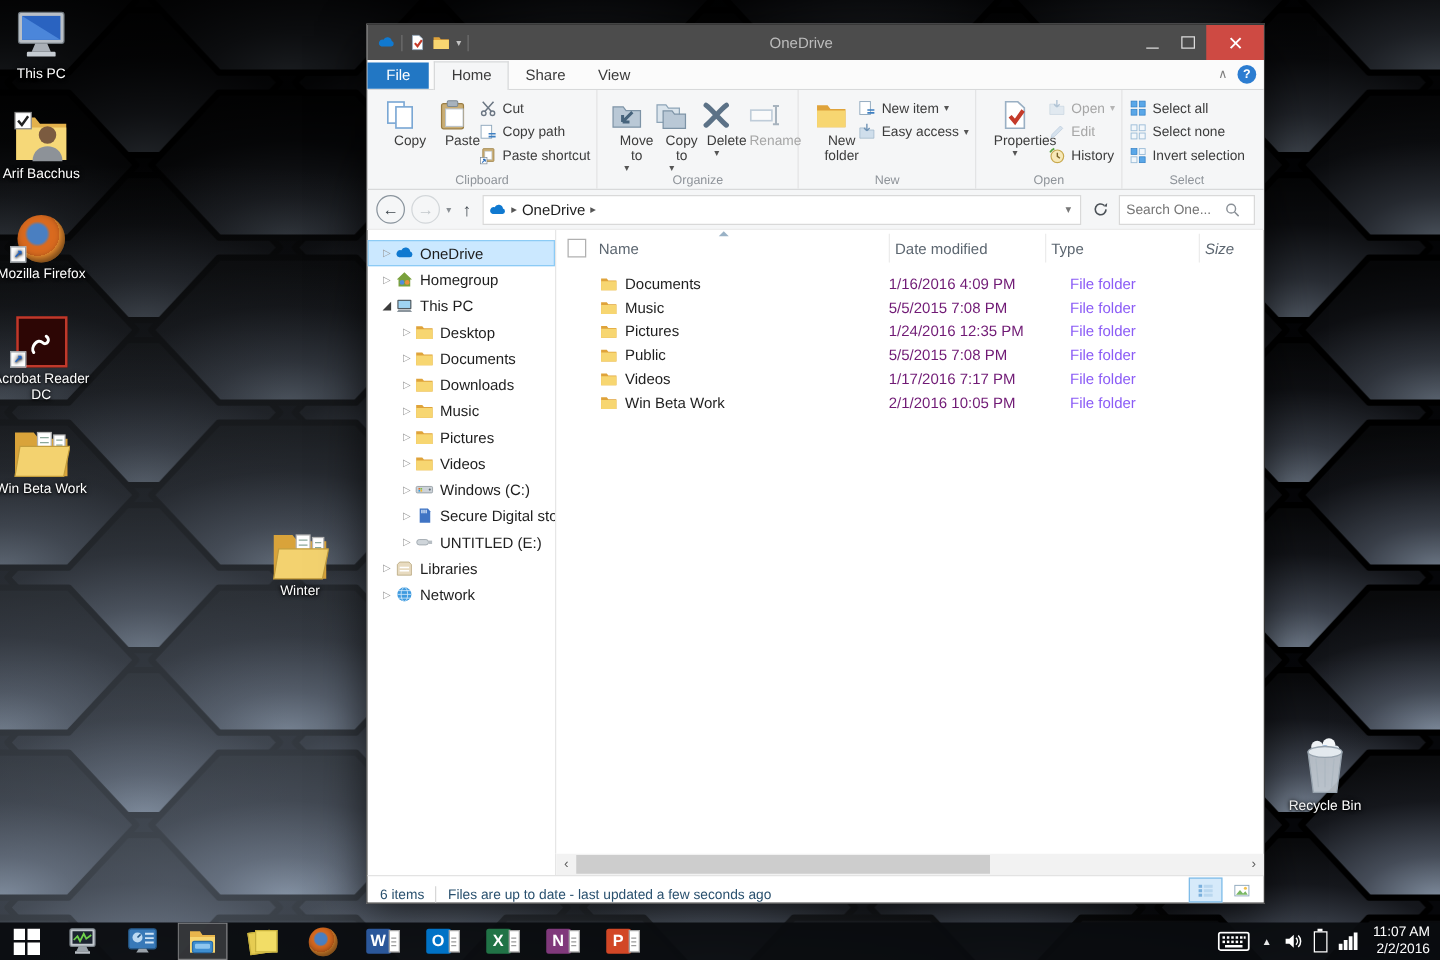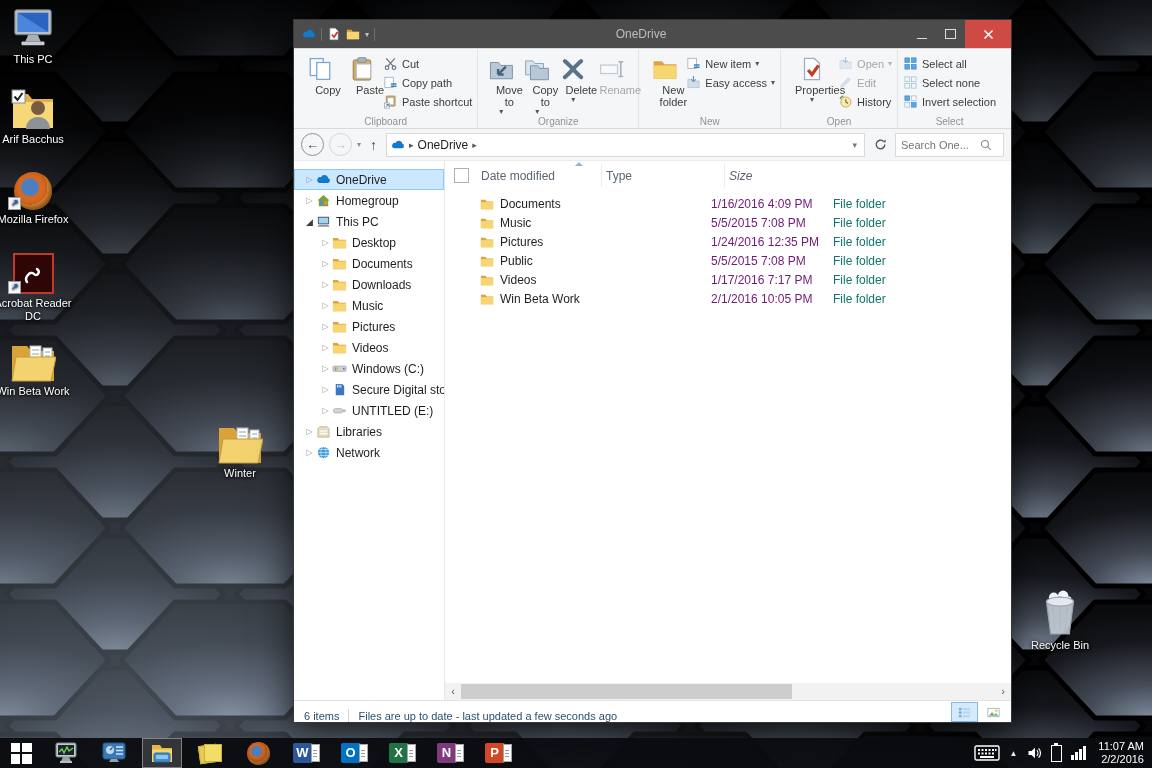--- a/index.html
+++ b/index.html
@@ -91,21 +91,21 @@
   .hc{border-right:1px solid #ececec;height:100%;display:flex;align-items:center;padding-left:2px;}
   .hc.name{width:232px;}
   .hc.date{width:120px;padding-left:4px;}
   .hc.type{width:118px;padding-left:4px;}
   .hc.size{flex:1;border-right:none;padding-left:4px;font-style:italic;}
   .rows{margin-top:7px;}
   .fr{display:flex;align-items:center;height:19px;}
   .fc{white-space:nowrap;overflow:hidden;}
   .fc.name{width:266px;display:flex;align-items:center;gap:6px;padding-left:35px;box-sizing:border-box;color:#1f1f1f;}
   .fc.date{width:122px;color:#701a75;}
-  .fc.type{width:118px;color:#0f766e;}
+  .fc.type{width:118px;color:#8b5cf6;margin-left:23px;}
   .ic14{width:14px;height:14px;flex:0 0 auto;}
 
   .scrollrow{height:17px;display:flex;flex:0 0 auto;}
   .scrollrow .spacer{width:150px;border-right:1px solid #e6e6e6;}
   .hscroll{flex:1;background:#f2f2f2;display:flex;align-items:center;}
   .sarrow{width:16px;text-align:center;color:#5c5c5c;font-size:11px;line-height:17px;}
   .strack{flex:1;height:17px;position:relative;}
   .sthumb{position:absolute;left:0;top:1px;height:15px;width:62%;background:#cdcdcd;}
 
   .statusbar{height:21px;border-top:1px solid #e3e3e3;display:flex;align-items:flex-end;font-size:11px;
@@ -488,20 +488,30 @@
           <span class="maxbox"></span>
         </div>
       <div class="wb close">
         <svg width="11" height="11" viewBox="0 0 11 11">
             <path d="M1.5 1.5 9.5 9.5M9.5 1.5 1.5 9.5" stroke="#fff" stroke-width="1.5"></path>
           </svg>
       </div>
     </div>
   </div>
 
+  <div class="tabstrip">
+    <div class="tab file">File</div>
+    <div class="tab active">Home</div>
+    <div class="tab">Share</div>
+    <div class="tab">View</div>
+    <div class="tabright">
+      <span class="rchev">∧</span>
+      <span class="helpq">?</span>
+    </div>
+  </div>
 
   <div class="ribbon">
     <div class="rgroup">
       <div class="bb">
         <span class="bicon">
             <svg class="ic26">
               <use href="#s-copy"></use>
             </svg>
           </span>
         <span class="blabel">Copy</span>
@@ -789,20 +799,21 @@
             <use href="#s-net"></use>
           </svg>
         <span>Network</span>
       </div>
     </div>
 
     <div class="filepane">
       <div class="fhead">
         <span class="sortmark"></span>
         <span class="hcb"></span>
+        <div class="hc name">Name</div>
         <div class="hc date">Date modified</div>
         <div class="hc type">Type</div>
         <div class="hc size">Size</div>
       </div>
       <div class="rows">
         <div class="fr">
           <span class="fc name">
               <svg class="ic14">
                 <use href="#s-folder"></use>
               </svg>

